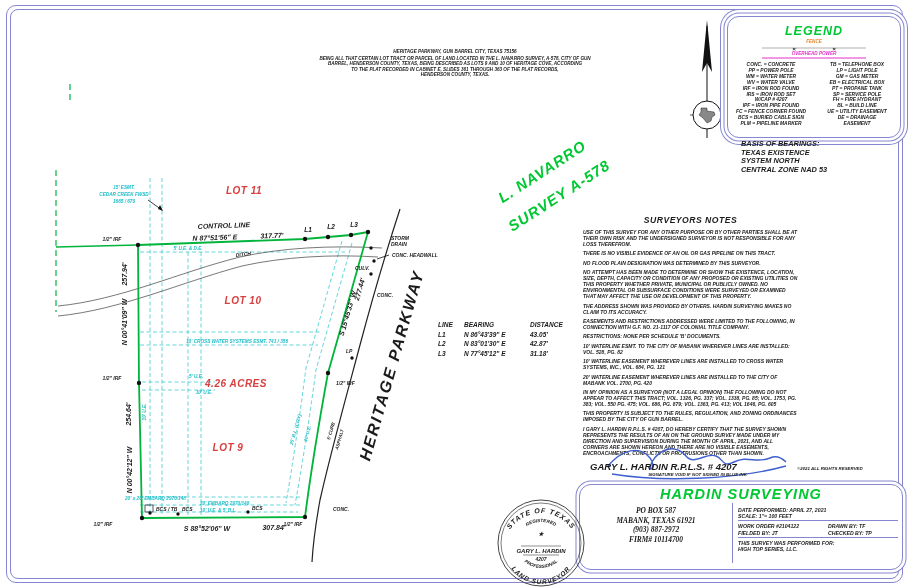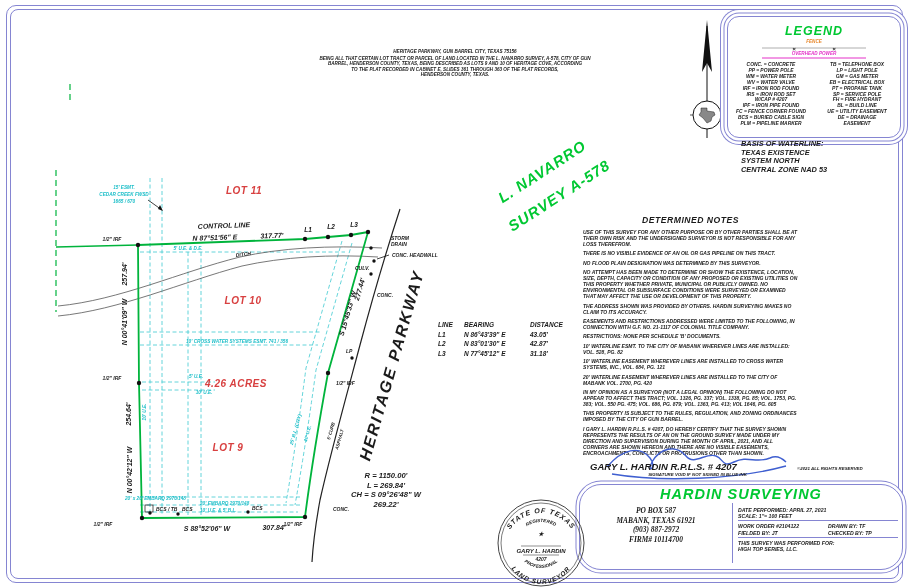--- a/index.html
+++ b/index.html
@@ -28,21 +28,21 @@
   
   .bob{left:741px;top:140px;width:150px;font-size:7.4px;line-height:8.6px;}
   
   .notes{left:583px;top:217px;width:215px;font-size:5px;line-height:6px;font-style:italic;font-weight:bold;}
   .notes h3{font-size:8.6px;text-align:center;margin:0 0 6px 0;letter-spacing:.5px;}
   .notes p{margin:0 0 3.4px 0;}
   .cert-name{left:590px;top:461px;width:215px;font-size:9.5px;}
   .cert-void{left:590px;top:472px;width:215px;font-size:4.4px;text-align:center;}
   .copyright{left:797px;top:466px;width:100px;font-size:4.4px;}
   
-  .firm-box{left:579px;top:484px;width:322px;height:84px;border:1px solid #8585d2;border-radius:22px;
+  .firm-box{left:579px;top:484px;width:322px;height:84px;border:1px solid #8585d2;border-radius:12px;
      box-shadow:0 0 0 2.5px #fff,0 0 0 3.5px #8585d2;background:#fff;}
   .firm-title{font-size:14.5px;color:#00c832;text-align:center;font-style:italic;font-weight:bold;letter-spacing:1px;margin-top:1px;}
   .firm-row{display:flex;height:60px;margin-top:1px;}
   .firm-addr{width:152px;font-size:7.4px;line-height:9.6px;text-align:center;font-style:italic;font-weight:bold;
      border-right:1px solid #8585d2;padding-top:3px;font-family:Liberation Serif, serif;}
   .firm-det{flex:1;font-size:5.2px;font-style:italic;font-weight:bold;padding:2px 4px 0 5px;}
   .det-sec{padding:1.5px 0;}
   .det-sec + .det-sec{border-top:1px solid #8585d2;}
   .det-grid{display:grid;grid-template-columns:1fr 70px;column-gap:4px;row-gap:1px;}
   
@@ -239,28 +239,28 @@
         <div class="pre">FH = FIRE HYDRANT</div>
         <div class="pre">BL = BUILD LINE</div>
         <div class="pre">UE = UTILITY EASEMENT</div>
         <div class="pre">DE = DRAINAGE
 EASEMENT</div>
       </div>
     </div>
   </div>
 
   <div class="abs bob it">
-    <div>BASIS OF WATERLINE:</div>
+    <div>BASIS OF BEARINGS:</div>
     <div>TEXAS EXISTENCE</div>
     <div>SYSTEM NORTH</div>
     <div>CENTRAL ZONE NAD 53</div>
   </div>
 
   <div class="abs notes">
-    <h3>DETERMINED NOTES</h3>
+    <h3>SURVEYORS NOTES</h3>
     <p>USE OF THIS SURVEY FOR ANY OTHER PURPOSE OR BY OTHER PARTIES SHALL BE AT THEIR OWN RISK AND THE UNDERSIGNED SURVEYOR IS NOT RESPONSIBLE FOR ANY LOSS THEREFROM.</p>
     <p>THERE IS NO VISIBLE EVIDENCE OF AN OIL OR GAS PIPELINE ON THIS TRACT.</p>
     <p>NO FLOOD PLAIN DESIGNATION WAS DETERMINED BY THIS SURVEYOR.</p>
     <p>NO ATTEMPT HAS BEEN MADE TO DETERMINE OR SHOW THE EXISTENCE, LOCATION, SIZE, DEPTH, CAPACITY OR CONDITION OF ANY PROPOSED OR EXISTING UTILITIES ON THIS PROPERTY WHETHER PRIVATE, MUNICIPAL OR PUBLICLY OWNED.  NO ENVIRONMENTAL OR SUBSURFACE CONDITIONS WERE SURVEYED OR EXAMINED THAT MAY AFFECT THE USE OR DEVELOPMENT OF THIS PROPERTY.</p>
     <p>THE ADDRESS SHOWN WAS PROVIDED BY OTHERS. HARDIN SURVEYING MAKES NO CLAIM TO ITS ACCURACY.</p>
     <p>EASEMENTS AND RESTRICTIONS ADDRESSED WERE LIMITED TO THE FOLLOWING, IN CONNECTION WITH G.F. NO. 21-1117 OF COLONIAL TITLE COMPANY.</p>
     <p>RESTRICTIONS: NONE PER SCHEDULE 'B' DOCUMENTS.</p>
     <p>10' WATERLINE ESMT. TO THE CITY OF MABANK WHEREVER LINES ARE INSTALLED: VOL. 528, PG. 82</p>
     <p>10' WATERLINE EASEMENT WHEREVER LINES ARE INSTALLED TO CROSS WATER SYSTEMS, INC., VOL. 684, PG. 121</p>
     <p>20' WATERLINE EASEMENT WHEREVER LINES ARE INSTALLED TO THE CITY OF MABANK VOL. 2700, PG. 420</p>
@@ -279,26 +279,20 @@
       <span>43.05'</span>
       <span>L2</span>
       <span>N 83°01'30" E</span>
       <span>42.87'</span>
       <span>L3</span>
       <span>N 77°45'12" E</span>
       <span>31.18'</span>
     </div>
   </div>
 
-  <div class="abs curve-blk it">
-    <div>R = 1150.00'</div>
-    <div>L = 269.84'</div>
-    <div>CH = S 09°26'48" W</div>
-    <div>269.22'</div>
-  </div>
 
   <svg class="abs" style="left:595px;top:432px" width="210" height="52" viewBox="0 0 210 52">
     <g stroke="#3f5fd0" stroke-width="1.4" fill="none">
       <path d="M12,35 C27,17 45,13 55,26 C63,36 51,42 57,30 C65,16 81,12 91,24 C99,34 111,20 121,24 C129,27 127,36 139,30 C153,23 161,32 175,26 C181,23 187,26 191,30"></path>
       <path d="M17,42 C65,50 140,48 191,34"></path>
     </g>
   </svg>
   <div class="abs cert-name it">GARY L. HARDIN R.P.L.S. # 4207</div>
   <div class="abs cert-void it">SIGNATURE VOID IF NOT SIGNED IN BLUE INK</div>
   <div class="abs copyright it">©2021 ALL RIGHTS RESERVED</div>

